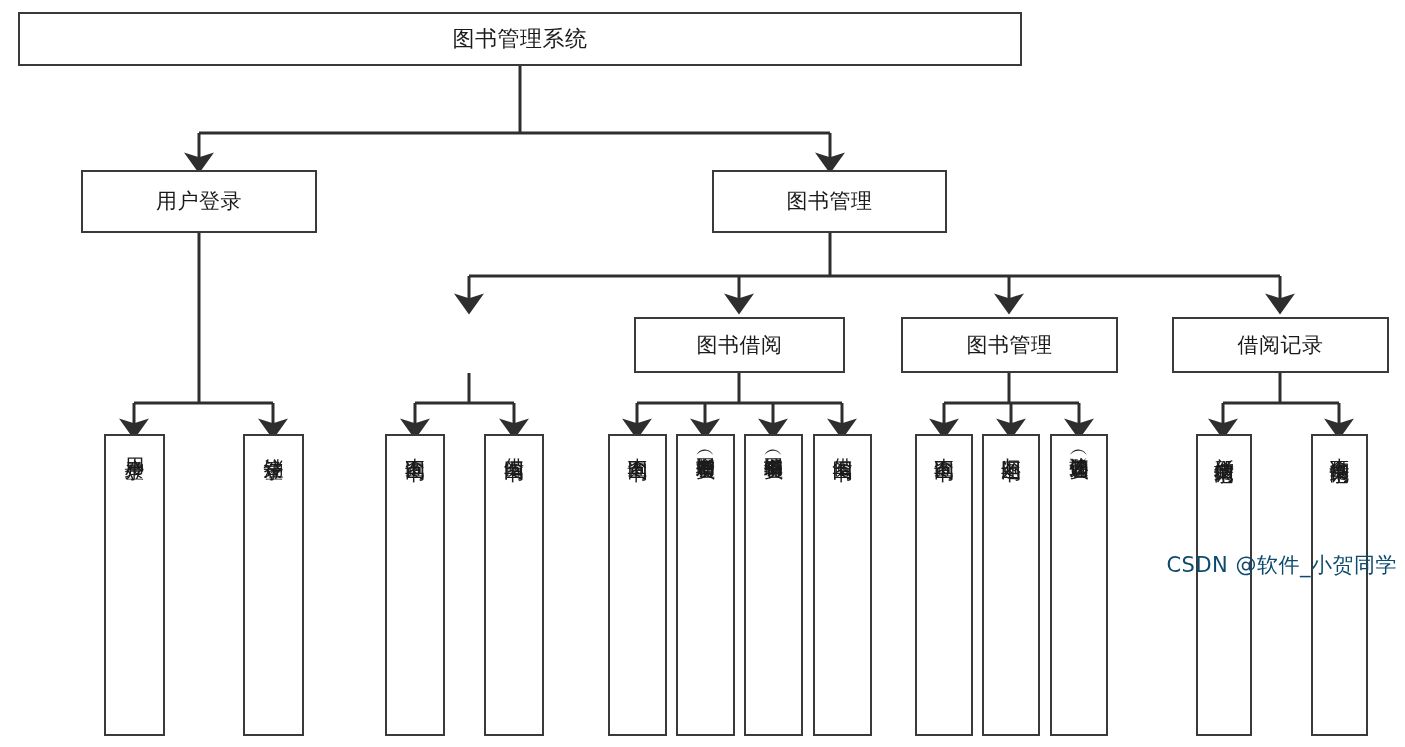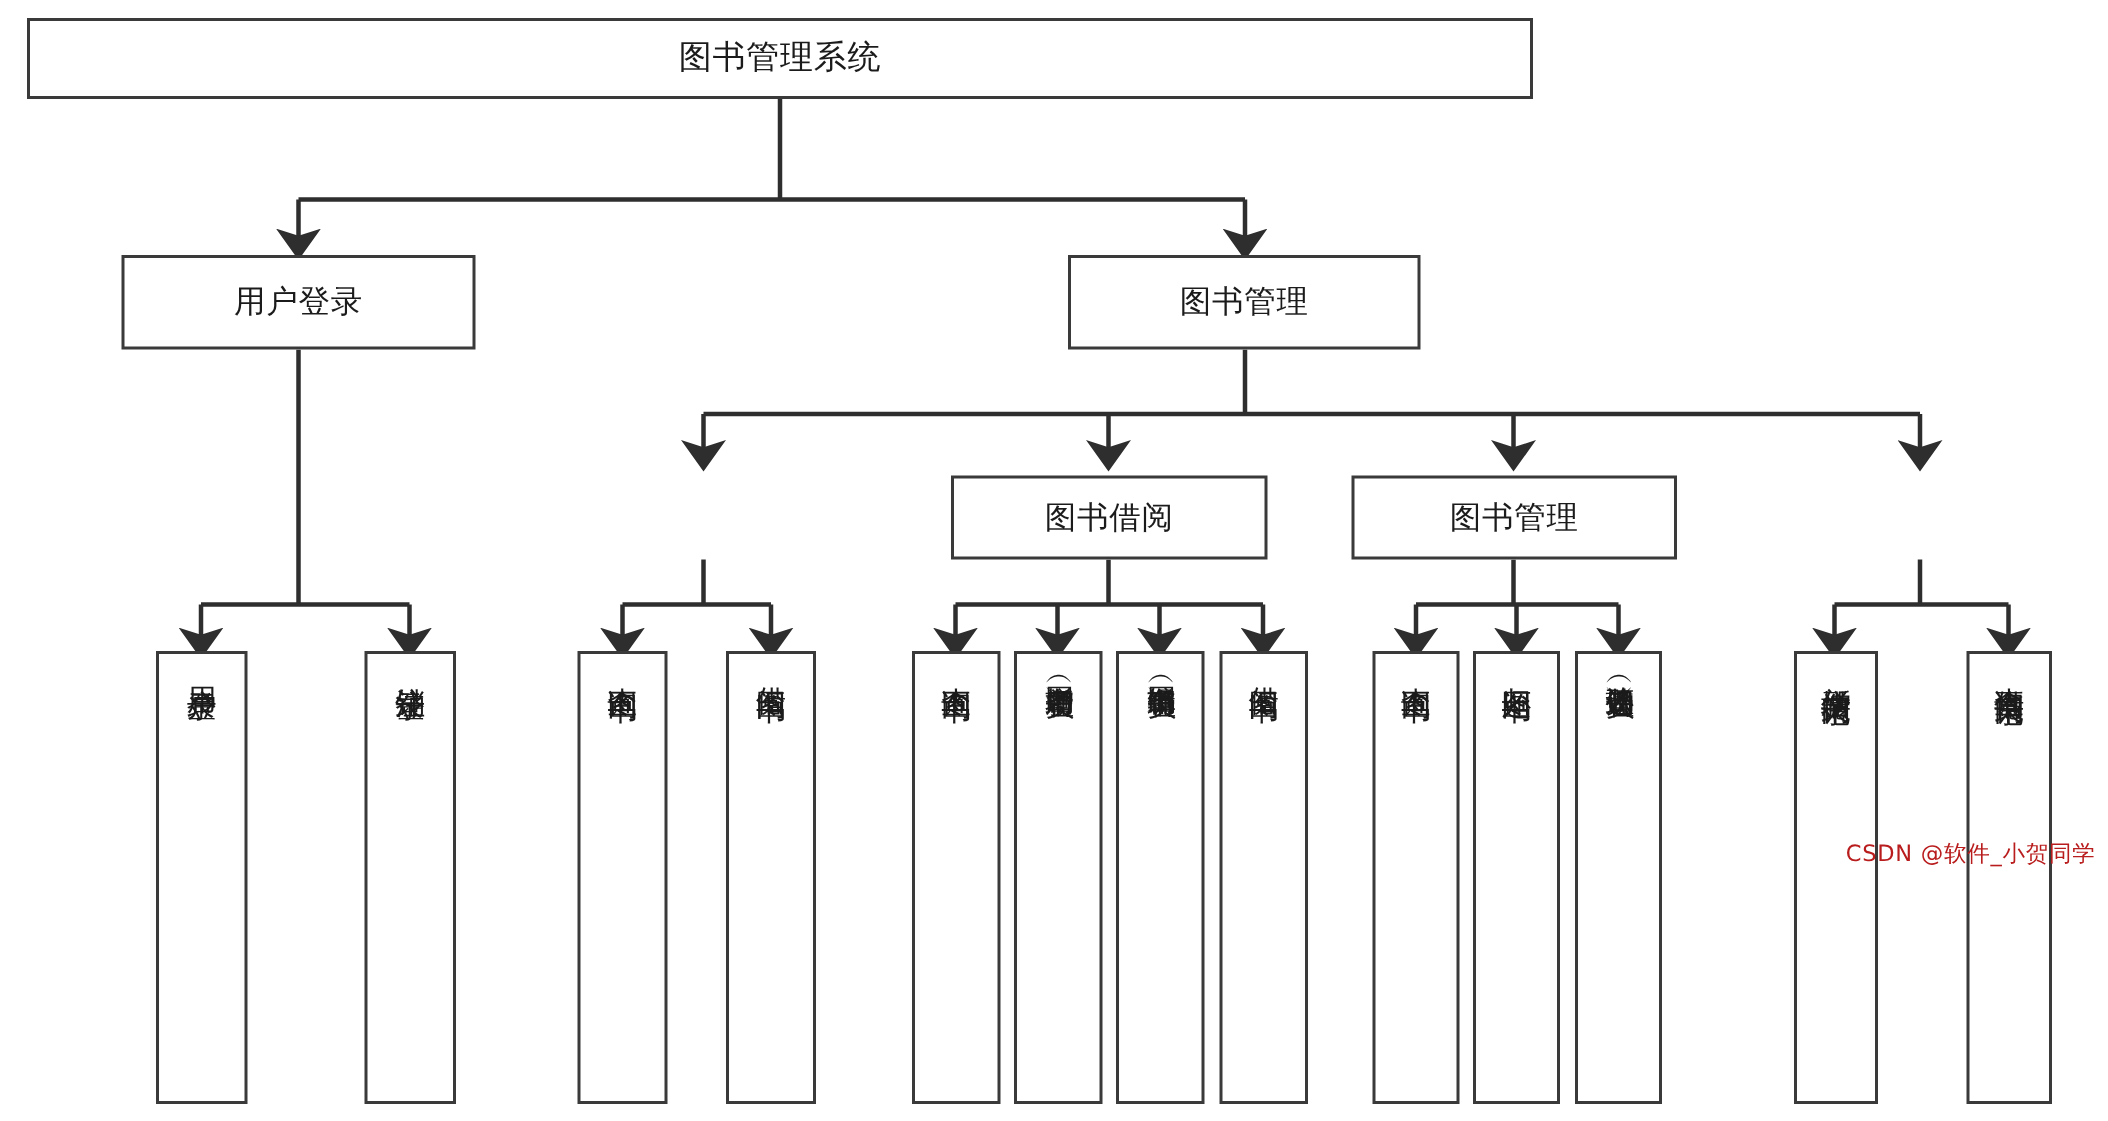--- a/index.html
+++ b/index.html
@@ -65,22 +65,22 @@
     white-space: nowrap;
   }
   .node.v.tall-text .node-label {
     font-size: 19px;
     letter-spacing: 0.5px;
   }
   .watermark {
     position: absolute;
     right: 8px;
     bottom: 4px;
-    font-size: 15px;
-    color: #b91c1c;
+    font-size: 21px;
+    color: #0c4a6e;
     letter-spacing: 0.5px;
     white-space: nowrap;
     font-family: "DejaVu Sans", "Liberation Sans", sans-serif;
   }
 </style>
 </head>
 <body>
 
 <div id="diagram-root">
 
@@ -149,20 +149,23 @@
 
 
   <div class="node h" style="left:634px; top:317px; width:211px; height:56px;">
     <span class="node-label">图书借阅</span>
   </div>
 
   <div class="node h" style="left:901px; top:317px; width:217px; height:56px;">
     <span class="node-label">图书管理</span>
   </div>
 
+  <div class="node h" style="left:1172px; top:317px; width:217px; height:56px;">
+    <span class="node-label">借阅记录</span>
+  </div>
 
   <div class="node v" style="left:104px; top:434px; width:61px; height:302px;">
     <span class="node-label">用户登录</span>
   </div>
 
   <div class="node v" style="left:243px; top:434px; width:61px; height:302px;">
     <span class="node-label">注销登录</span>
   </div>
 
   <div class="node v" style="left:385px; top:434px; width:60px; height:302px;">

